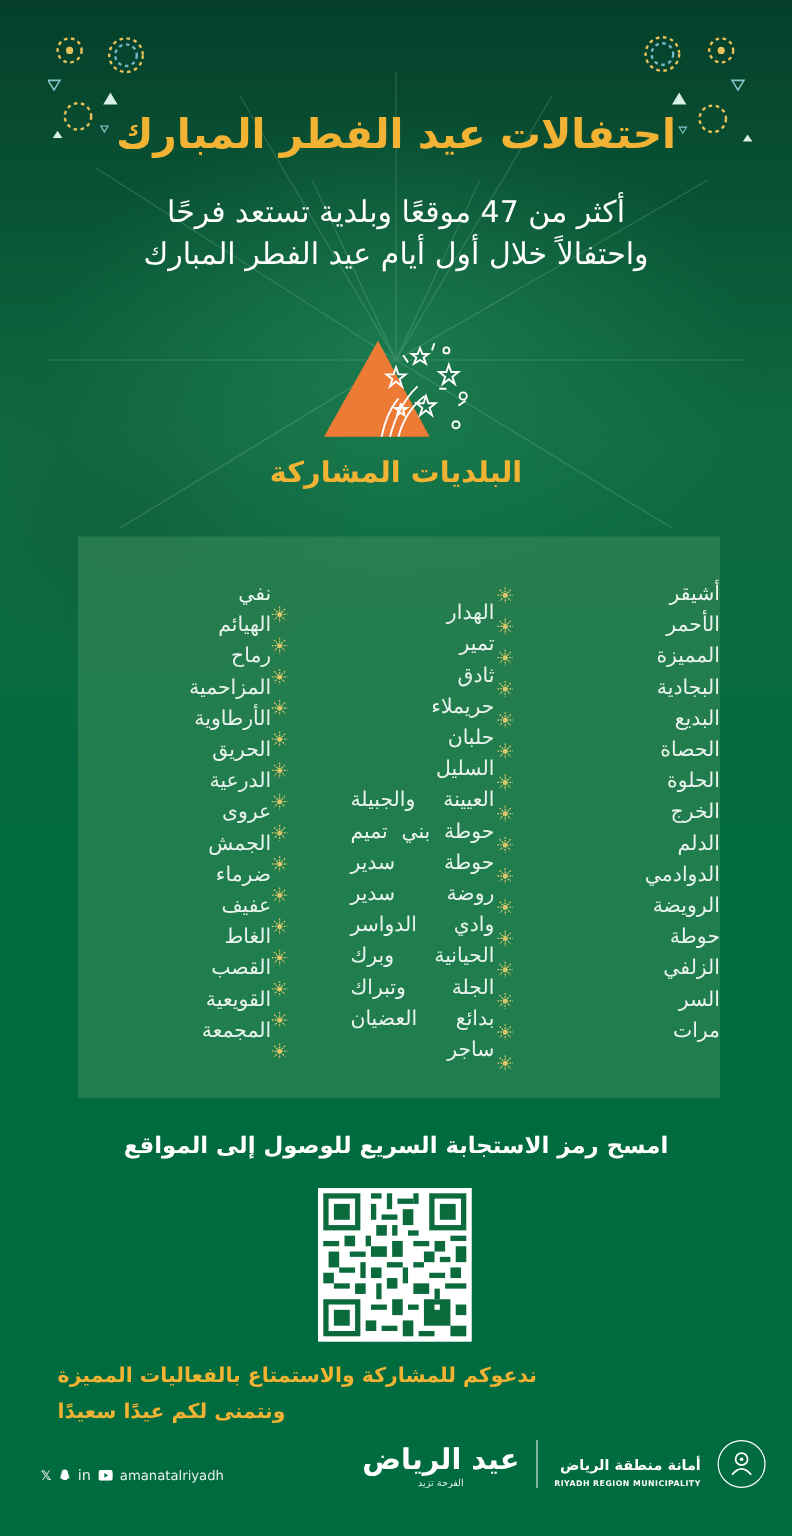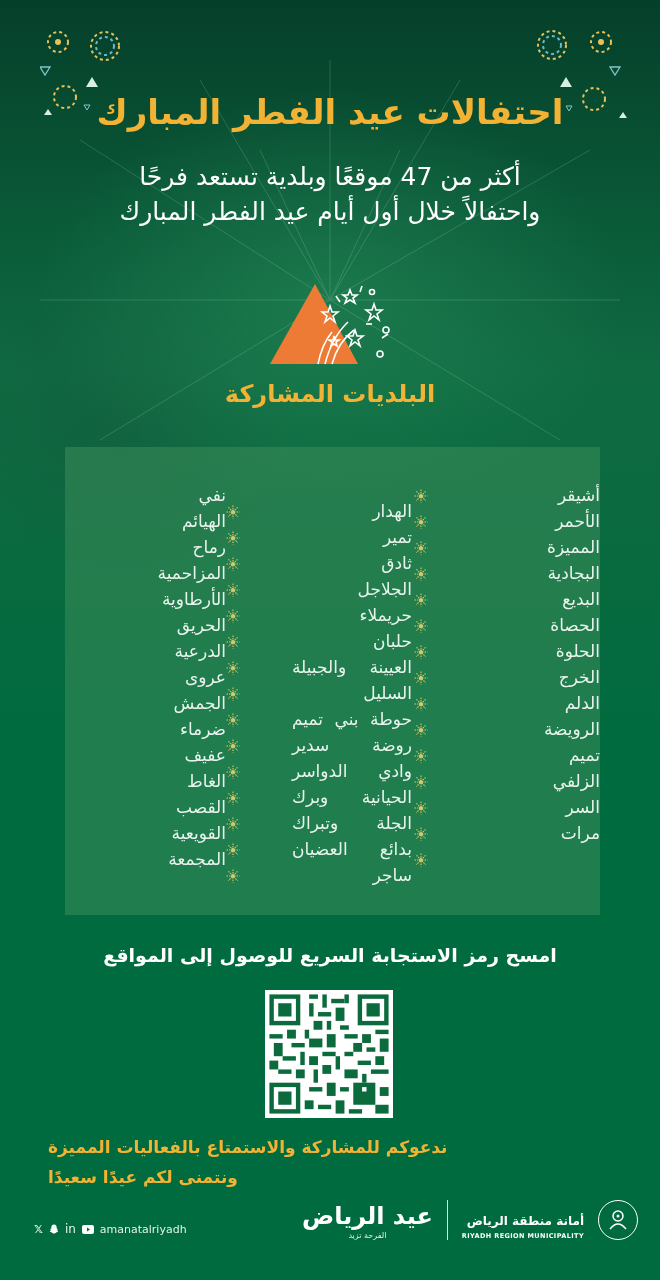--- a/index.html
+++ b/index.html
@@ -221,33 +221,45 @@
             <g stroke="#d9c76a" stroke-width="1.1" stroke-dasharray="1.5 1">
               <line x1="7" y1="0.5" x2="7" y2="13.5"></line>
               <line x1="0.5" y1="7" x2="13.5" y2="7"></line>
               <line x1="2.4" y1="2.4" x2="11.6" y2="11.6"></line>
               <line x1="11.6" y1="2.4" x2="2.4" y2="11.6"></line>
             </g>
             <circle cx="7" cy="7" r="2" fill="#d9c76a"></circle>
           </svg></span>
       </div>
       <div class="row">
+        <span class="name">الدوادمي</span>
+        <span class="star" style="margin-right: 52px;"><svg viewBox="0 0 14 14" width="14" height="14">
+            <g stroke="#d9c76a" stroke-width="1.1" stroke-dasharray="1.5 1">
+              <line x1="7" y1="0.5" x2="7" y2="13.5"></line>
+              <line x1="0.5" y1="7" x2="13.5" y2="7"></line>
+              <line x1="2.4" y1="2.4" x2="11.6" y2="11.6"></line>
+              <line x1="11.6" y1="2.4" x2="2.4" y2="11.6"></line>
+            </g>
+            <circle cx="7" cy="7" r="2" fill="#d9c76a"></circle>
+          </svg></span>
+      </div>
+      <div class="row">
         <span class="name">الرويضة</span>
         <span class="star" style="margin-right: 52px;"><svg viewBox="0 0 14 14" width="14" height="14">
             <g stroke="#d9c76a" stroke-width="1.1" stroke-dasharray="1.5 1">
               <line x1="7" y1="0.5" x2="7" y2="13.5"></line>
               <line x1="0.5" y1="7" x2="13.5" y2="7"></line>
               <line x1="2.4" y1="2.4" x2="11.6" y2="11.6"></line>
               <line x1="11.6" y1="2.4" x2="2.4" y2="11.6"></line>
             </g>
             <circle cx="7" cy="7" r="2" fill="#d9c76a"></circle>
           </svg></span>
       </div>
       <div class="row">
-        <span class="name">تميم</span>
+        <span class="name">حوطة</span>
         <span class="star" style="margin-right: 52px;"><svg viewBox="0 0 14 14" width="14" height="14">
             <g stroke="#d9c76a" stroke-width="1.1" stroke-dasharray="1.5 1">
               <line x1="7" y1="0.5" x2="7" y2="13.5"></line>
               <line x1="0.5" y1="7" x2="13.5" y2="7"></line>
               <line x1="2.4" y1="2.4" x2="11.6" y2="11.6"></line>
               <line x1="11.6" y1="2.4" x2="2.4" y2="11.6"></line>
             </g>
             <circle cx="7" cy="7" r="2" fill="#d9c76a"></circle>
           </svg></span>
       </div>
@@ -331,32 +343,20 @@
             <g stroke="#d9c76a" stroke-width="1.1" stroke-dasharray="1.5 1">
               <line x1="7" y1="0.5" x2="7" y2="13.5"></line>
               <line x1="0.5" y1="7" x2="13.5" y2="7"></line>
               <line x1="2.4" y1="2.4" x2="11.6" y2="11.6"></line>
               <line x1="11.6" y1="2.4" x2="2.4" y2="11.6"></line>
             </g>
             <circle cx="7" cy="7" r="2" fill="#d9c76a"></circle>
           </svg></span>
       </div>
       <div class="row">
-        <span class="name">الجلاجل</span>
-        <span class="star" style="margin-right: 52px;"><svg viewBox="0 0 14 14" width="14" height="14">
-            <g stroke="#d9c76a" stroke-width="1.1" stroke-dasharray="1.5 1">
-              <line x1="7" y1="0.5" x2="7" y2="13.5"></line>
-              <line x1="0.5" y1="7" x2="13.5" y2="7"></line>
-              <line x1="2.4" y1="2.4" x2="11.6" y2="11.6"></line>
-              <line x1="11.6" y1="2.4" x2="2.4" y2="11.6"></line>
-            </g>
-            <circle cx="7" cy="7" r="2" fill="#d9c76a"></circle>
-          </svg></span>
-      </div>
-      <div class="row">
         <span class="name">حريملاء</span>
         <span class="star" style="margin-right: 52px;"><svg viewBox="0 0 14 14" width="14" height="14">
             <g stroke="#d9c76a" stroke-width="1.1" stroke-dasharray="1.5 1">
               <line x1="7" y1="0.5" x2="7" y2="13.5"></line>
               <line x1="0.5" y1="7" x2="13.5" y2="7"></line>
               <line x1="2.4" y1="2.4" x2="11.6" y2="11.6"></line>
               <line x1="11.6" y1="2.4" x2="2.4" y2="11.6"></line>
             </g>
             <circle cx="7" cy="7" r="2" fill="#d9c76a"></circle>
           </svg></span>
@@ -367,45 +367,57 @@
             <g stroke="#d9c76a" stroke-width="1.1" stroke-dasharray="1.5 1">
               <line x1="7" y1="0.5" x2="7" y2="13.5"></line>
               <line x1="0.5" y1="7" x2="13.5" y2="7"></line>
               <line x1="2.4" y1="2.4" x2="11.6" y2="11.6"></line>
               <line x1="11.6" y1="2.4" x2="2.4" y2="11.6"></line>
             </g>
             <circle cx="7" cy="7" r="2" fill="#d9c76a"></circle>
           </svg></span>
       </div>
       <div class="row">
+        <span class="name">السليل</span>
+        <span class="star" style="margin-right: 52px;"><svg viewBox="0 0 14 14" width="14" height="14">
+            <g stroke="#d9c76a" stroke-width="1.1" stroke-dasharray="1.5 1">
+              <line x1="7" y1="0.5" x2="7" y2="13.5"></line>
+              <line x1="0.5" y1="7" x2="13.5" y2="7"></line>
+              <line x1="2.4" y1="2.4" x2="11.6" y2="11.6"></line>
+              <line x1="11.6" y1="2.4" x2="2.4" y2="11.6"></line>
+            </g>
+            <circle cx="7" cy="7" r="2" fill="#d9c76a"></circle>
+          </svg></span>
+      </div>
+      <div class="row">
         <span class="name">العيينة والجبيلة</span>
         <span class="star" style="margin-right: 52px;"><svg viewBox="0 0 14 14" width="14" height="14">
             <g stroke="#d9c76a" stroke-width="1.1" stroke-dasharray="1.5 1">
               <line x1="7" y1="0.5" x2="7" y2="13.5"></line>
               <line x1="0.5" y1="7" x2="13.5" y2="7"></line>
               <line x1="2.4" y1="2.4" x2="11.6" y2="11.6"></line>
               <line x1="11.6" y1="2.4" x2="2.4" y2="11.6"></line>
             </g>
             <circle cx="7" cy="7" r="2" fill="#d9c76a"></circle>
           </svg></span>
       </div>
       <div class="row">
-        <span class="name">السليل</span>
-        <span class="star" style="margin-right: 52px;"><svg viewBox="0 0 14 14" width="14" height="14">
-            <g stroke="#d9c76a" stroke-width="1.1" stroke-dasharray="1.5 1">
-              <line x1="7" y1="0.5" x2="7" y2="13.5"></line>
-              <line x1="0.5" y1="7" x2="13.5" y2="7"></line>
-              <line x1="2.4" y1="2.4" x2="11.6" y2="11.6"></line>
-              <line x1="11.6" y1="2.4" x2="2.4" y2="11.6"></line>
-            </g>
-            <circle cx="7" cy="7" r="2" fill="#d9c76a"></circle>
-          </svg></span>
-      </div>
-      <div class="row">
         <span class="name">حوطة بني تميم</span>
+        <span class="star" style="margin-right: 52px;"><svg viewBox="0 0 14 14" width="14" height="14">
+            <g stroke="#d9c76a" stroke-width="1.1" stroke-dasharray="1.5 1">
+              <line x1="7" y1="0.5" x2="7" y2="13.5"></line>
+              <line x1="0.5" y1="7" x2="13.5" y2="7"></line>
+              <line x1="2.4" y1="2.4" x2="11.6" y2="11.6"></line>
+              <line x1="11.6" y1="2.4" x2="2.4" y2="11.6"></line>
+            </g>
+            <circle cx="7" cy="7" r="2" fill="#d9c76a"></circle>
+          </svg></span>
+      </div>
+      <div class="row">
+        <span class="name">حوطة سدير</span>
         <span class="star" style="margin-right: 52px;"><svg viewBox="0 0 14 14" width="14" height="14">
             <g stroke="#d9c76a" stroke-width="1.1" stroke-dasharray="1.5 1">
               <line x1="7" y1="0.5" x2="7" y2="13.5"></line>
               <line x1="0.5" y1="7" x2="13.5" y2="7"></line>
               <line x1="2.4" y1="2.4" x2="11.6" y2="11.6"></line>
               <line x1="11.6" y1="2.4" x2="2.4" y2="11.6"></line>
             </g>
             <circle cx="7" cy="7" r="2" fill="#d9c76a"></circle>
           </svg></span>
       </div>

